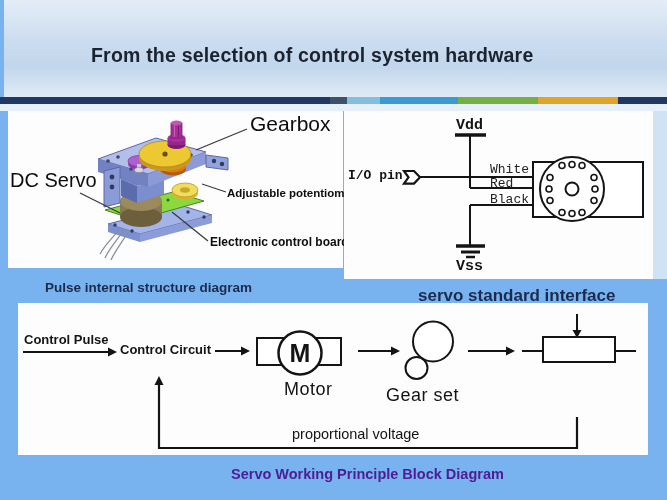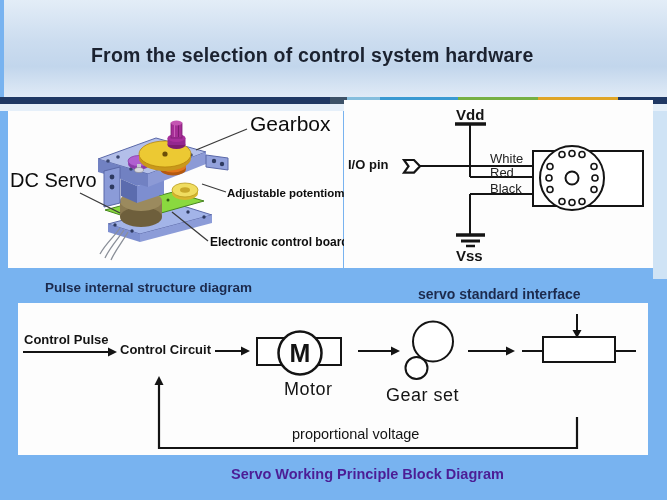--- a/index.html
+++ b/index.html
@@ -24,21 +24,21 @@
   .seg-slate{left:330px;width:17px;background:#3d5268;}
   .seg-lblue{left:347px;width:33px;background:#85bedd;}
   .seg-blue{left:380px;width:78px;background:#3a9ad2;}
   .seg-green{left:458px;width:80px;background:#76b043;}
   .seg-amber{left:538px;width:80px;background:#dfa526;}
   .light-strip{position:absolute;left:0;top:104px;width:667px;height:7px;background:#e6f0fa;}
   .right-strip{position:absolute;left:653px;top:111px;width:14px;height:168px;background:#cfe3f5;}
   
   .panel{position:absolute;background:#fdfdfd;}
   .panel-left{left:8px;top:111px;width:327px;height:157px;padding-left:8px;}
-  .panel-right{left:344px;top:100px;width:309px;height:168px;}
+  .panel-right{left:344px;top:111px;width:309px;height:168px;font-family:Liberation Mono, monospace;}
   .panel-bottom{left:18px;top:303px;width:630px;height:152px;}
   .panel svg{position:absolute;left:0;top:0;}
   
   .lbl{position:absolute;white-space:nowrap;line-height:1.1;}
   .b{font-weight:bold;}
   
   .lbl-gearbox{left:242px;top:1px;font-size:21px;color:#0d0d0d;}
   .lbl-dcmotor{left:2px;top:58px;font-size:20px;color:#0d0d0d;}
   .lbl-adjpot{left:219px;top:76px;font-size:11.5px;color:#0d0d0d;}
   .lbl-ecb{left:202px;top:125px;font-size:12px;color:#0d0d0d;}
@@ -53,21 +53,21 @@
   
   .lbl-cpulse{left:6px;top:30px;font-size:13px;}
   .lbl-ccircuit{left:102px;top:40px;font-size:13px;}
   .lbl-motor{left:266px;top:77px;font-size:18px;letter-spacing:0.5px;}
   .lbl-gearset{left:368px;top:83px;font-size:18px;letter-spacing:0.5px;}
   .lbl-proppot{left:461px;top:66px;font-size:13.5px;}
   .lbl-propvolt{left:274px;top:124px;font-size:14.5px;}
   
   .caption{position:absolute;font-weight:bold;color:#1c2a4d;white-space:nowrap;}
   .caption-left{left:45px;top:280px;font-size:13.5px;}
-  .caption-right{left:418px;top:286px;font-size:14px;}
+  .caption-right{left:418px;top:286px;font-size:17px;}
   .caption-bottom{left:231px;top:466px;font-size:14.5px;color:#4c1d95;}
 </style>
 </head>
 <body>
 
 <div class="slide">
 
   <div class="header-band">
     <div class="slide-title">From the selection of control system hardware</div>
   </div>

